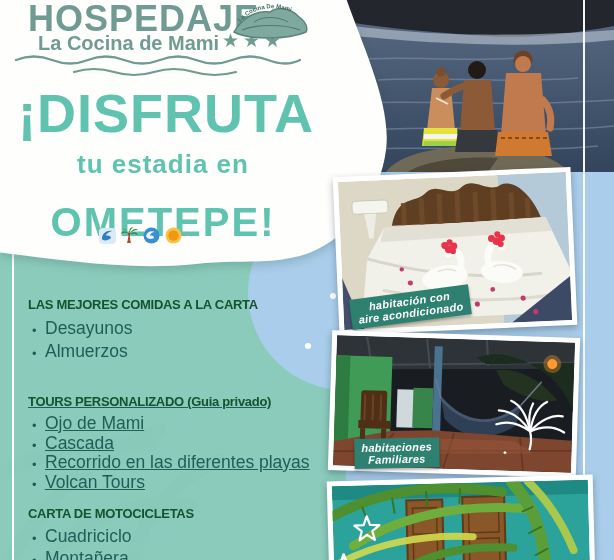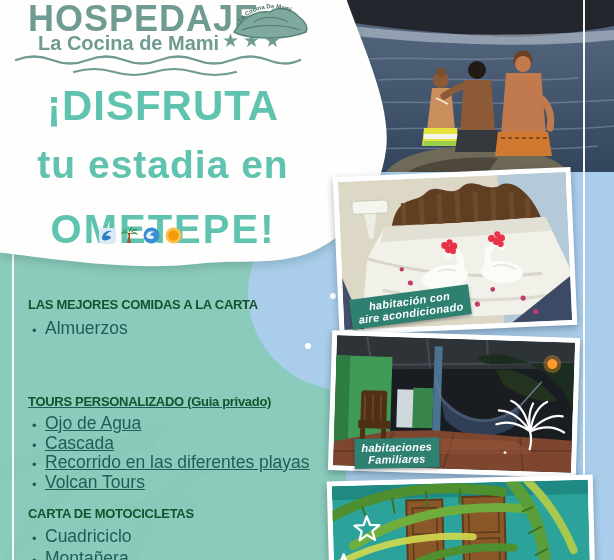--- a/index.html
+++ b/index.html
@@ -18,22 +18,22 @@
   
   .title{position:absolute;left:28px;top:-2px;font-size:36px;font-weight:bold;letter-spacing:1px;color:#6F9B92;}
   .subtitle{position:absolute;left:38px;top:32px;font-size:20px;font-weight:bold;color:#6F9B92;}
   .stars{position:absolute;left:222px;top:29px;font-size:19px;letter-spacing:4px;color:#6F9B92;}
   .logo{position:absolute;left:228px;top:0px;}
   .wave1{position:absolute;left:14px;top:53px;}
   .wave2{position:absolute;left:72px;top:66px;}
 
   
   .hero{position:absolute;left:18px;top:82px;width:290px;text-align:center;color:#5FC3B0;font-weight:bold;}
-  .hero .l1{font-size:42px;letter-spacing:1px;}
-  .hero .l2{font-size:39px;margin-top:13px;letter-spacing:1px;}
+  .hero .l1{font-size:54px;letter-spacing:1px;}
+  .hero .l2{font-size:26px;margin-top:5px;letter-spacing:1px;}
   .hero .l3{font-size:40px;margin-top:20px;letter-spacing:2px;}
   .hero-icons{position:absolute;left:98px;top:226px;display:flex;gap:3px;}
   .hero-icons svg{display:block;}
 
   
   .sec{position:absolute;left:28px;width:312px;color:#1D5F57;}
   .sec h3{margin:0;font-size:13px;font-weight:bold;letter-spacing:-0.3px;color:#14532d;}
   .sec .items{margin-top:5px;}
   .li{position:relative;padding-left:17px;font-size:17.5px;font-weight:500;}
   .li::before{content:"•";position:absolute;left:4px;font-size:13px;top:2px;}
@@ -192,28 +192,29 @@
     </svg>
     <svg width="19" height="19" viewBox="0 0 19 19">
       <circle cx="9.5" cy="9.5" r="8" fill="#F9C24A"></circle>
       <circle cx="9.5" cy="9.5" r="5.2" fill="#F2990F"></circle>
     </svg>
   </div>
 
   <div class="sec sec1">
     <h3>LAS MEJORES COMIDAS A LA CARTA</h3>
     <div class="items">
+      <div class="li">Desayunos</div>
       <div class="li">Almuerzos</div>
     </div>
   </div>
 
   <div class="sec sec2">
     <h3>TOURS PERSONALIZADO (Guia privado)</h3>
     <div class="items">
-      <div class="li">Ojo de Agua</div>
+      <div class="li">Ojo de Mami</div>
       <div class="li">Cascada</div>
       <div class="li">Recorrido en las diferentes playas</div>
       <div class="li">Volcan Tours</div>
     </div>
   </div>
 
   <div class="sec sec3">
     <h3>CARTA DE MOTOCICLETAS</h3>
     <div class="items">
       <div class="li">Cuadriciclo</div>

